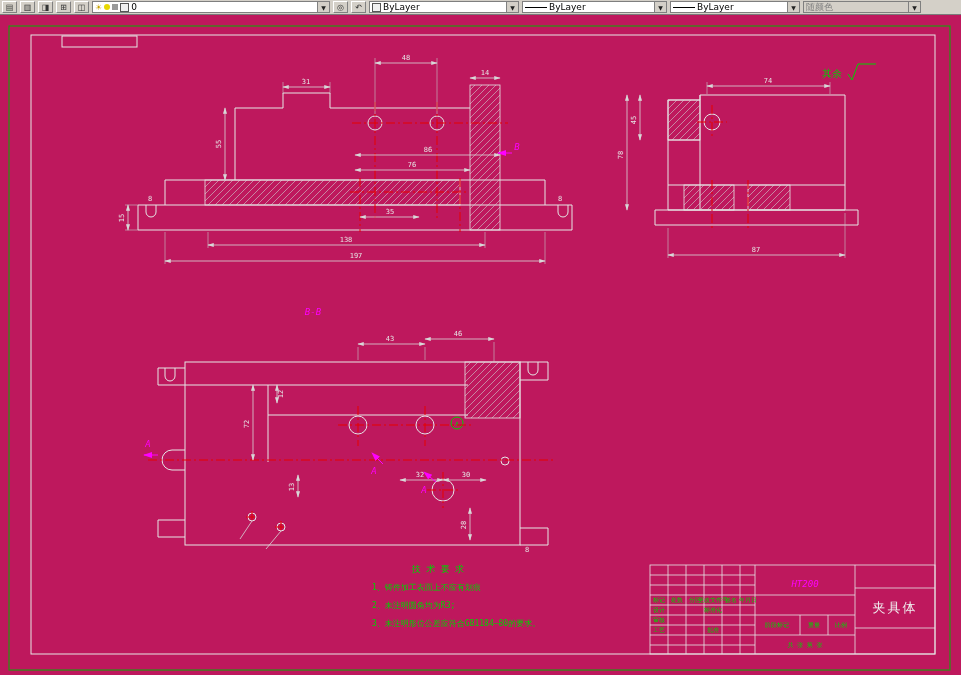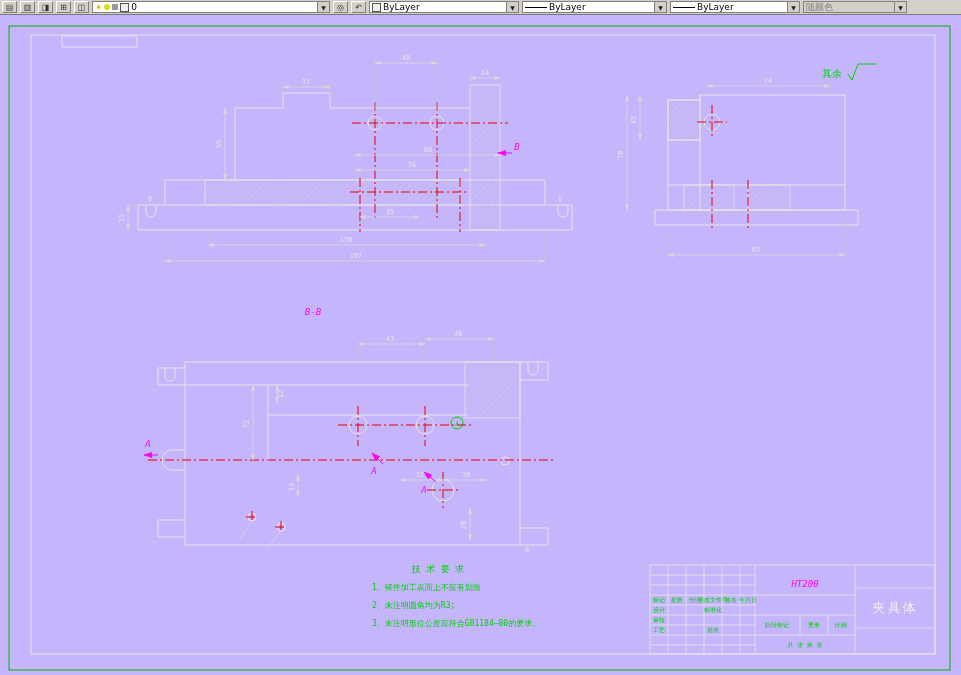--- a/index.html
+++ b/index.html
@@ -12,28 +12,28 @@
     border-right:1px solid #808080;border-bottom:1px solid #808080;display:flex;align-items:center;
     justify-content:center;font-size:8px;color:#333;padding:0;}
   .dd{height:12px;background:#fff;border:1px solid #7f7f7f;display:flex;align-items:center;
     gap:2px;font-size:9px;color:#000;box-sizing:border-box;padding-left:2px;}
   .dd .arrow{margin-left:auto;width:11px;height:10px;background:#d4d0c8;border-left:1px solid #808080;
     font-size:6px;display:flex;align-items:center;justify-content:center;color:#222;}
   .dd-layer{width:238px;}
   .dd-color{width:150px;}
   .dd-ltype{width:145px;}
   .dd-lweight{width:130px;}
-  .dd-plot{width:104px;background:#d4d0c8;color:#7f7f7f;}
+  .dd-plot{width:118px;background:#d4d0c8;color:#7f7f7f;}
   .sun{color:#c8a000;font-size:8px;}
   .bulb{width:6px;height:6px;border-radius:50%;background:#e8d800;display:inline-block;}
   .lock{width:6px;height:6px;background:#9a9a9a;display:inline-block;}
   .swatch{width:7px;height:7px;background:#f0f0f0;border:1px solid #555;display:inline-block;}
   .lt-sample{display:inline-block;width:22px;height:1px;background:#000;}
   
-  .canvas{position:absolute;top:15px;left:0;width:961px;height:660px;background:#c4b5fd;cursor:crosshair;}
+  .canvas{position:absolute;top:15px;left:0;width:961px;height:660px;background:#be185d;cursor:crosshair;}
   svg{display:block;}
   .gframe{stroke:#00b400;fill:none;stroke-width:1;}
   .wline{stroke:#e6e6e6;fill:none;stroke-width:1;}
   .thin{stroke:#d8d8d8;fill:none;stroke-width:.8;}
   .red{stroke:#e60000;fill:none;stroke-width:1;stroke-dasharray:9 3 2 3;}
   .diml{stroke:#d8d8d8;fill:none;stroke-width:.8;}
   .ext{stroke:#c8c8c8;fill:none;stroke-width:.6;}
   .hatchr{fill:url(#h);stroke:#e6e6e6;stroke-width:.8;}
   .tbl{stroke:#e6e6e6;fill:none;stroke-width:.8;}
   .mline{stroke:#ff00ff;fill:none;stroke-width:1;}

